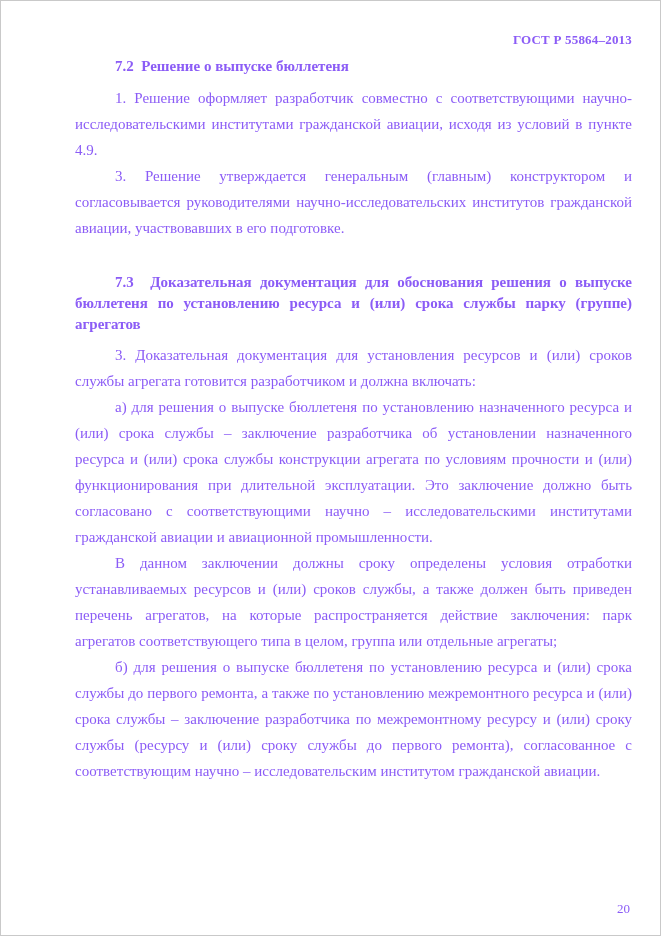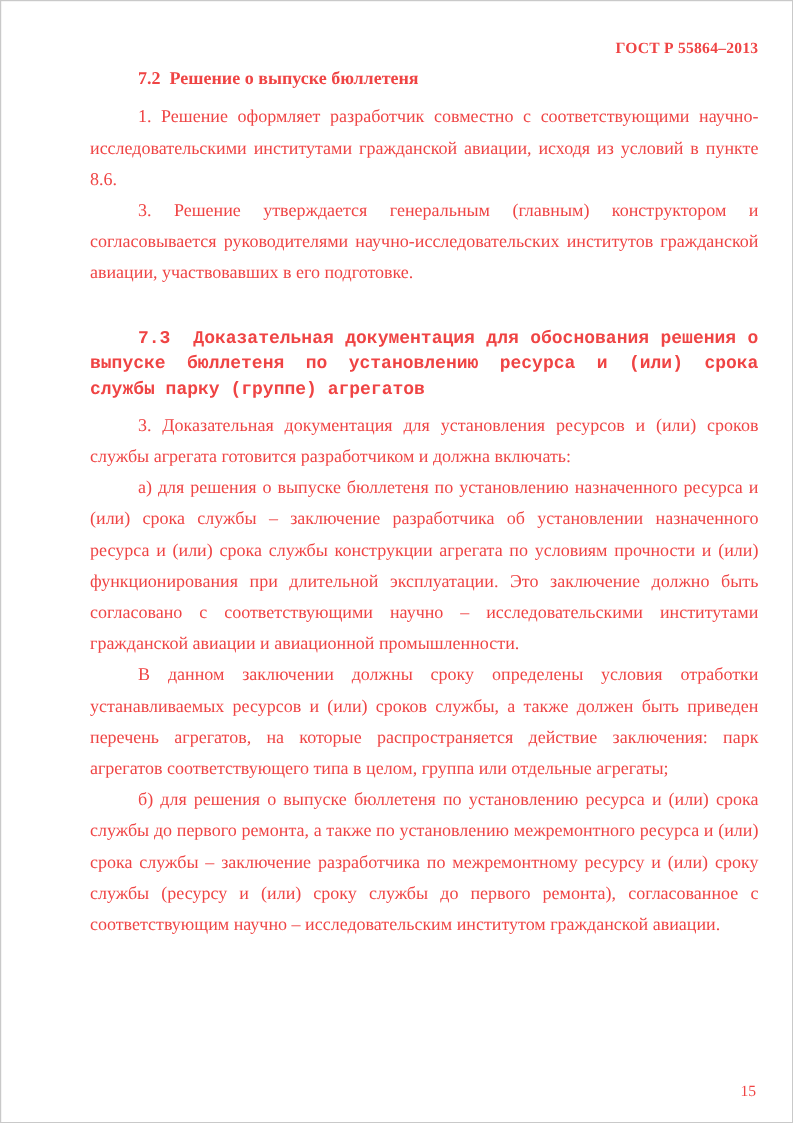--- a/index.html
+++ b/index.html
@@ -9,21 +9,21 @@
   }
   .page {
     position: relative;
     width: 659px;
     height: 934px;
     background: #ffffff;
     border: 1px solid #c9c9c9;
     box-sizing: content-box;
     overflow: hidden;
     font-family: "Liberation Serif", serif;
-    color: #ef4444;
+    color: #8b5cf6;
   }
   .doc-header {
     position: absolute;
     top: 31px;
     right: 28px;
     font-size: 13px;
     font-weight: bold;
     letter-spacing: 0.2px;
   }
   .content {
@@ -37,21 +37,20 @@
   }
   .section-heading {
     font-weight: bold;
     text-indent: 40px;
     margin: 0 0 6px 0;
   }
   .section-heading.multiline {
     line-height: 21px;
     margin-top: 31px;
     margin-bottom: 7px;
-    font-family: Liberation Mono, monospace;
   }
   .content p {
     margin: 0;
     text-indent: 40px;
   }
   .page-number {
     position: absolute;
     bottom: 18px;
     right: 30px;
     font-size: 13px;
@@ -61,32 +60,32 @@
 <body>
 
 <div class="page">
 
   <div class="doc-header">ГОСТ Р  55864–2013</div>
 
   <div class="content">
 
     <div class="section-heading">7.2&nbsp; Решение о выпуске бюллетеня</div>
 
-    <p>1. Решение оформляет разработчик совместно с соответствующими научно-исследовательскими институтами гражданской авиации, исходя из условий в пункте 8.6.</p>
+    <p>1. Решение оформляет разработчик совместно с соответствующими научно-исследовательскими институтами гражданской авиации, исходя из условий в пункте 4.9.</p>
 
     <p>3. Решение утверждается генеральным (главным) конструктором и согласовывается руководителями научно-исследовательских институтов гражданской авиации, участвовавших в его подготовке.</p>
 
 
     <div class="section-heading multiline">7.3&nbsp; Доказательная документация для обоснования решения о выпуске бюллетеня по установлению ресурса и (или) срока службы парку (группе) агрегатов</div>
 
     <p>3. Доказательная документация для установления ресурсов и (или) сроков службы агрегата готовится разработчиком и должна включать:</p>
 
     <p>а) для решения о выпуске бюллетеня по установлению назначенного ресурса и (или) срока службы – заключение разработчика об установлении назначенного ресурса и (или) срока службы конструкции агрегата по условиям прочности и (или) функционирования при длительной эксплуатации. Это заключение должно быть согласовано с соответствующими научно – исследовательскими институтами гражданской авиации и авиационной промышленности.</p>
 
     <p>В данном заключении должны сроку определены условия отработки устанавливаемых ресурсов и (или) сроков службы, а также должен быть приведен перечень агрегатов, на которые распространяется действие заключения: парк агрегатов соответствующего типа в целом, группа или отдельные агрегаты;</p>
 
     <p>б) для решения о выпуске бюллетеня по установлению ресурса и (или) срока службы до первого ремонта, а также по установлению межремонтного ресурса и (или) срока службы – заключение разработчика по межремонтному ресурсу и (или) сроку службы (ресурсу и (или) сроку службы до первого ремонта), согласованное с соответствующим научно – исследовательским институтом гражданской авиации.</p>
 
   </div>
 
-  <div class="page-number">15</div>
+  <div class="page-number">20</div>
 
 </div>
 
 </body></html>

